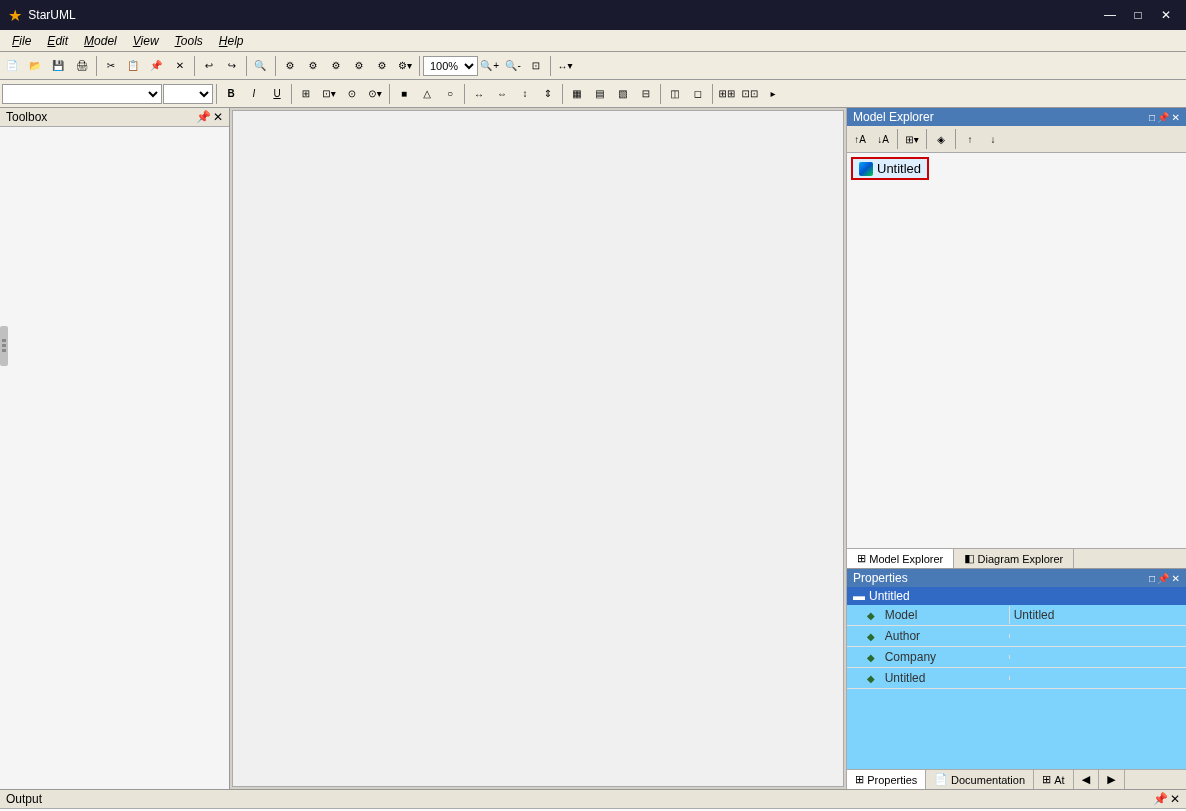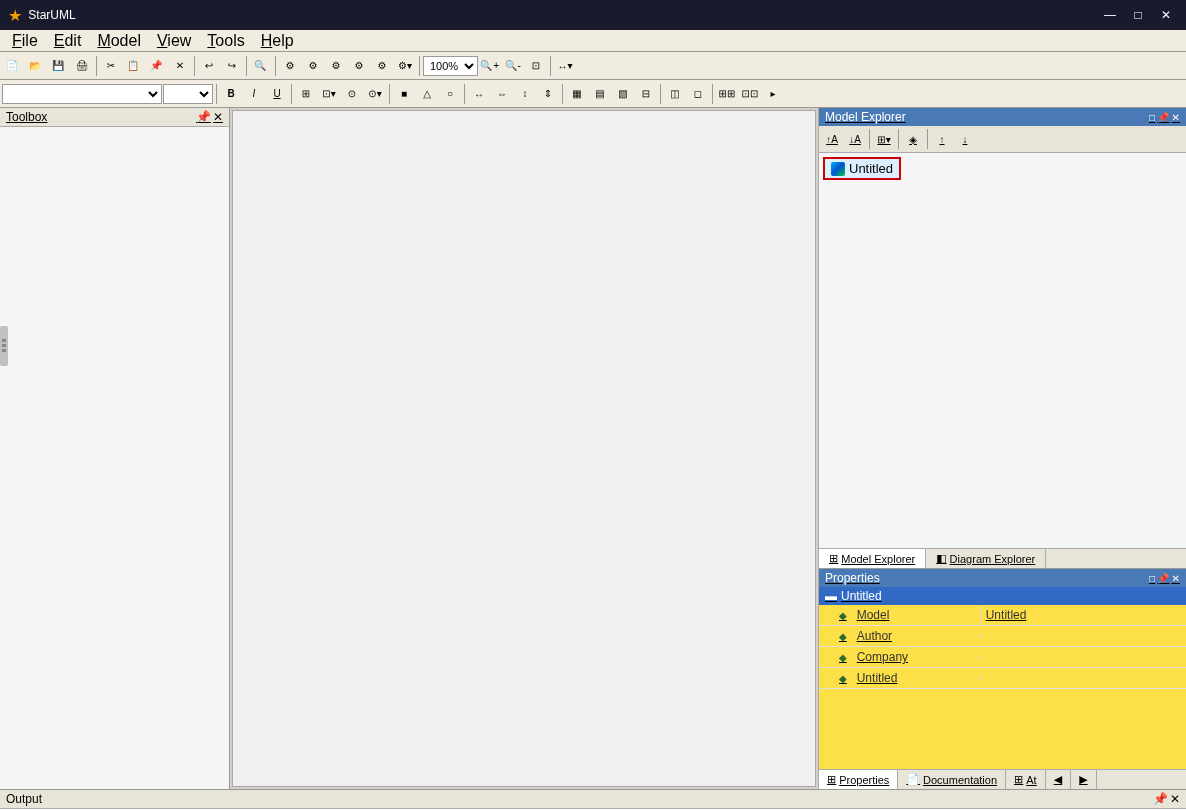--- a/index.html
+++ b/index.html
@@ -6,58 +6,58 @@
     body { font-family: 'Segoe UI', Tahoma, Geneva, Verdana, sans-serif; font-size: 12px; background: #d4d0c8; overflow: hidden; width: 1186px; height: 811px; }
     
     
     #title-bar { background: #1a1a2e; color: white; height: 30px; display: flex; align-items: center; justify-content: space-between; padding: 0 8px; }
     #title-bar-left { display: flex; align-items: center; gap: 6px; }
     #title-bar-controls { display: flex; gap: 4px; }
     .title-btn { width: 24px; height: 18px; display: flex; align-items: center; justify-content: center; cursor: pointer; color: white; font-size: 12px; background: transparent; border: none; }
     
     
     #menu-bar { background: #f0ece0; height: 22px; display: flex; align-items: center; padding: 0 4px; border-bottom: 1px solid #999; }
-    .menu-item { padding: 2px 8px; cursor: pointer; font-size: 16px; }
+    .menu-item { padding: 2px 8px; cursor: pointer; font-size: 12px; font-style: italic; }
     .menu-item span { text-decoration: underline; }
     
     
     .toolbar { background: #f0ece0; height: 28px; display: flex; align-items: center; padding: 1px 2px; border-bottom: 1px solid #999; gap: 1px; flex-wrap: wrap; }
     .tb-btn { width: 22px; height: 22px; display: flex; align-items: center; justify-content: center; cursor: pointer; background: transparent; border: 1px solid transparent; font-size: 10px; }
     .tb-sep { width: 1px; height: 20px; background: #999; margin: 0 2px; }
     .tb-combo { height: 20px; font-size: 11px; border: 1px solid #999; background: white; padding: 0 2px; }
     
     
-    #main { display: flex; height: calc(811px - 30px - 22px - 28px - 28px - 22px); text-decoration: underline; }
+    #main { display: flex; height: calc(811px - 30px - 22px - 28px - 28px - 22px); }
     
     
     #toolbox { width: 230px; background: #f5f5f5; border-right: 1px solid #999; display: flex; flex-direction: column; }
     #toolbox-header { background: #e8e4d8; padding: 2px 6px; font-size: 12px; display: flex; justify-content: space-between; align-items: center; border-bottom: 1px solid #aaa; }
     #toolbox-content { flex: 1; }
     
     
     #canvas-area { flex: 1; background: #d4d0c8; display: flex; flex-direction: column; overflow: hidden; }
     #canvas { flex: 1; background: white; margin: 2px; border: 1px solid #aaa; }
     
     
-    #right-panel { width: 368px; display: flex; flex-direction: column; border-left: 1px solid #aaa; }
+    #right-panel { width: 340px; display: flex; flex-direction: column; border-left: 1px solid #aaa; }
     
     
     #model-explorer { flex: 1; background: #f5f5f5; display: flex; flex-direction: column; border-bottom: 1px solid #999; }
     #model-explorer-header { background: #4a7ab5; color: white; padding: 2px 6px; font-size: 12px; display: flex; justify-content: space-between; align-items: center; }
     #model-explorer-toolbar { background: #e8e4d8; padding: 2px; display: flex; align-items: center; gap: 1px; border-bottom: 1px solid #aaa; }
     #model-explorer-content { flex: 1; padding: 4px; }
     #model-explorer-tabs { display: flex; border-top: 1px solid #aaa; background: #e8e4d8; }
     .me-tab { padding: 3px 10px; font-size: 11px; cursor: pointer; border-right: 1px solid #aaa; display: flex; align-items: center; gap: 3px; }
     .me-tab.active { background: white; }
     
     
     #untitled-item { display: inline-flex; align-items: center; gap: 4px; padding: 2px 6px; border: 2px solid #cc0000; background: #ddeeff; cursor: pointer; }
     
     
-    #properties-panel { height: 220px; background: #fde047; display: flex; flex-direction: column; }
+    #properties-panel { height: 220px; background: #7dd3fc; display: flex; flex-direction: column; }
     #properties-header { background: #4a7ab5; color: white; padding: 2px 6px; font-size: 12px; display: flex; justify-content: space-between; align-items: center; }
     #properties-content { flex: 1; overflow-y: auto; }
     #properties-tabs { display: flex; border-top: 1px solid #aaa; background: #e8e4d8; }
     .prop-tab { padding: 3px 8px; font-size: 11px; cursor: pointer; border-right: 1px solid #aaa; display: flex; align-items: center; gap: 3px; }
     .prop-tab.active { background: white; }
     
     .prop-subtitle { padding: 3px 8px; font-size: 12px; color: #333; font-style: italic; }
     .prop-section-header { background: #316ac5; color: white; padding: 2px 6px; font-size: 12px; display: flex; align-items: center; gap: 4px; }
     .prop-row { display: flex; align-items: center; padding: 1px 0; border-bottom: 1px solid #e0e0e0; }
     .prop-row-indent { padding-left: 20px; }

